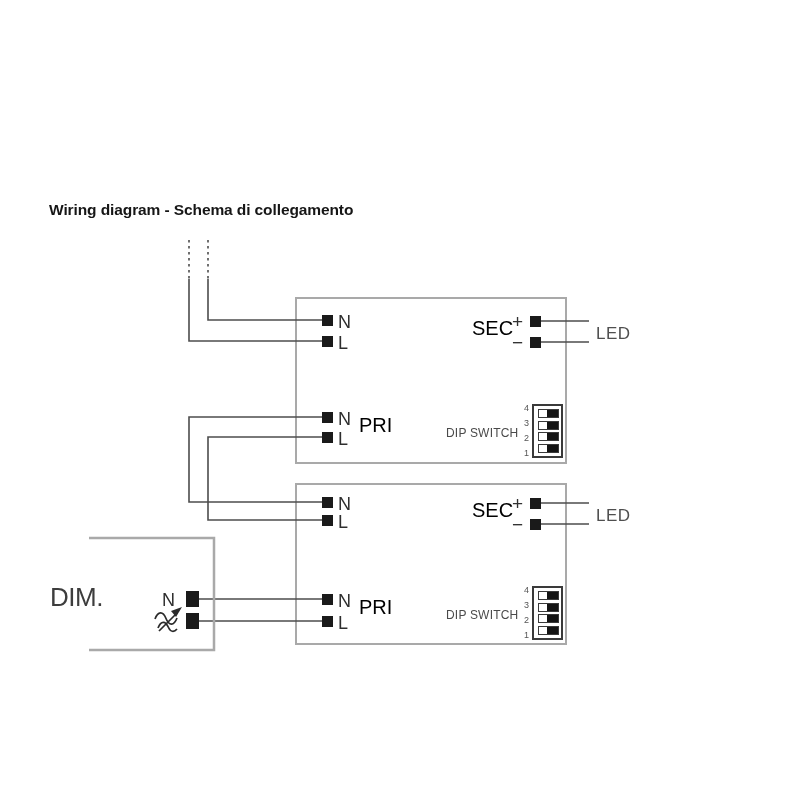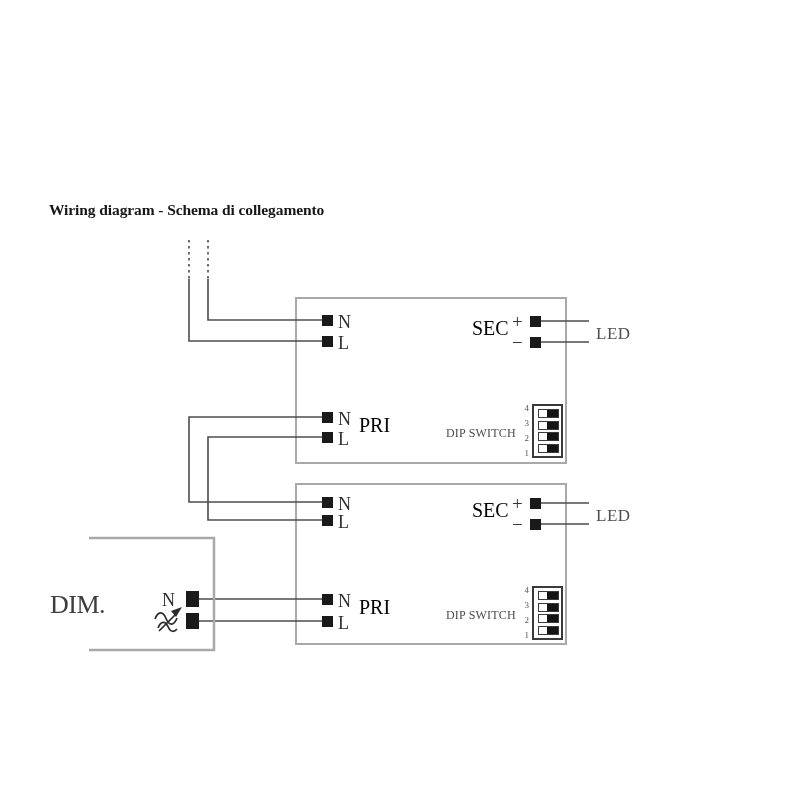--- a/index.html
+++ b/index.html
@@ -1,29 +1,29 @@
 <!DOCTYPE html>
 <html><head>
 <meta charset="utf-8">
 <style>
   html,body { margin:0; padding:0; background:#fff; }
   .canvas { position:relative; width:800px; height:800px; background:#ffffff;
-            font-family:Liberation Serif, serif; overflow:hidden; }
+            font-family:Liberation Sans, sans-serif; overflow:hidden; }
   .title { position:absolute; left:49px; top:201px; font-size:15.5px; font-weight:bold;
            color:#161616; letter-spacing:-0.1px; }
   .driver-box { position:absolute; box-sizing:border-box; border:2.5px solid #a9a9a9; background:#ffffff; }
   .wire-layer { position:absolute; left:0; top:0; }
   .term { position:absolute; width:11px; height:11px; background:#1a1a1a; }
   .term-lg { position:absolute; width:13px; height:16px; background:#1a1a1a; }
   .lbl { position:absolute; line-height:1; color:#2e2e2e; font-size:18px; }
   .lbl-big { position:absolute; line-height:1; color:#000000; font-size:20px; }
   .lbl-sign { position:absolute; line-height:1; color:#333333; font-size:19px; }
   .lbl-led { position:absolute; line-height:1; color:#4f4f4f; font-size:17px; letter-spacing:0.5px; }
   .lbl-dip { position:absolute; line-height:1; color:#4a4a4a; font-size:12px; letter-spacing:0.2px; }
-  .lbl-dim { position:absolute; line-height:1; color:#3d3d3d; font-size:26px; letter-spacing:-0.5px;margin-top:8px; }
+  .lbl-dim { position:absolute; line-height:1; color:#3d3d3d; font-size:26px; letter-spacing:-0.5px; }
   .dip-nums { position:absolute; width:11px; height:54px; display:flex; flex-direction:column;
               justify-content:space-between; align-items:flex-end; font-size:9px; line-height:1;
               color:#555; }
   .dip-block { position:absolute; box-sizing:border-box; width:31px; height:54px;
                border:2px solid #3a3a3a; background:#fff; display:flex; flex-direction:column;
                justify-content:space-evenly; }
   .dip-row { position:relative; box-sizing:border-box; width:21px; height:9px;
              border:1px solid #3a3a3a; margin-left:4px; background:#fff; }
   .dip-fill { position:absolute; right:0; top:0; bottom:0; width:58%; background:#141414; }
 </style>

